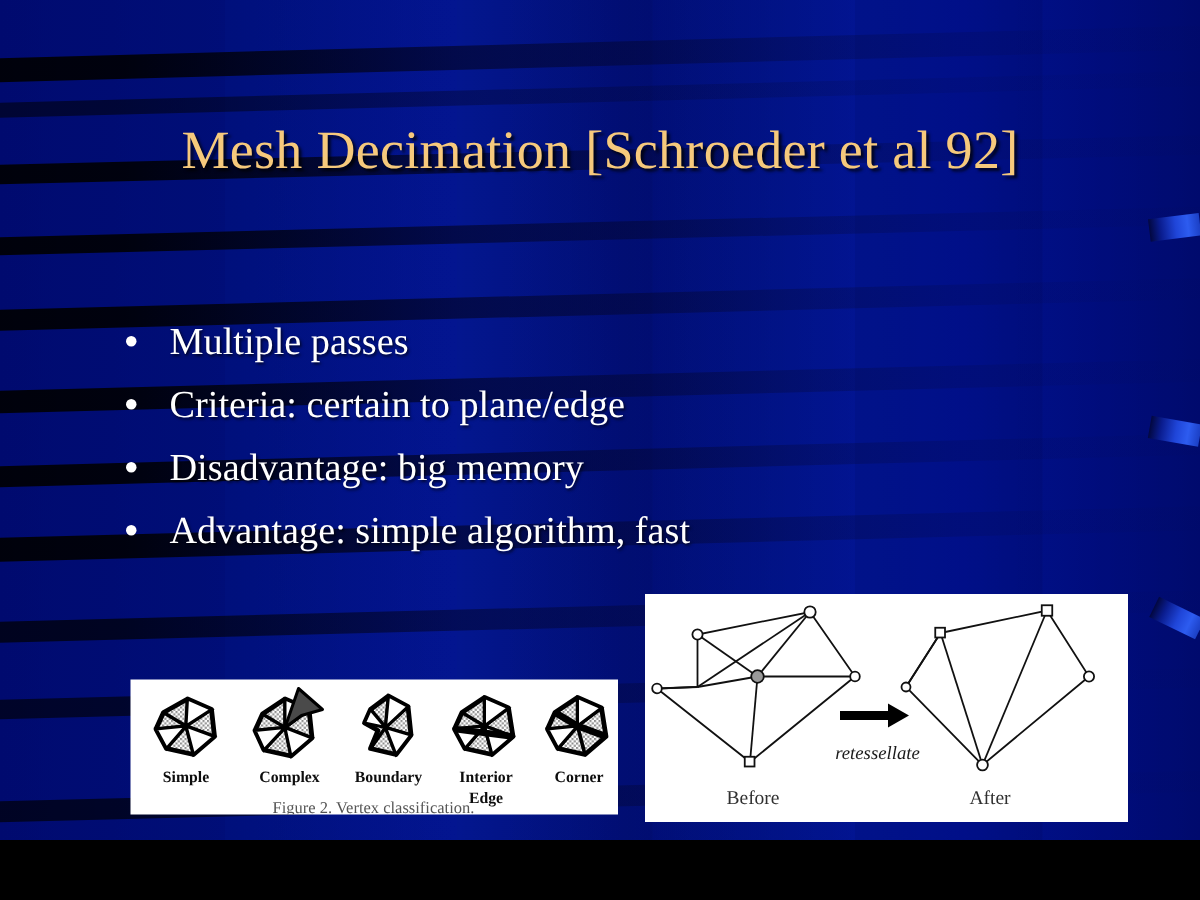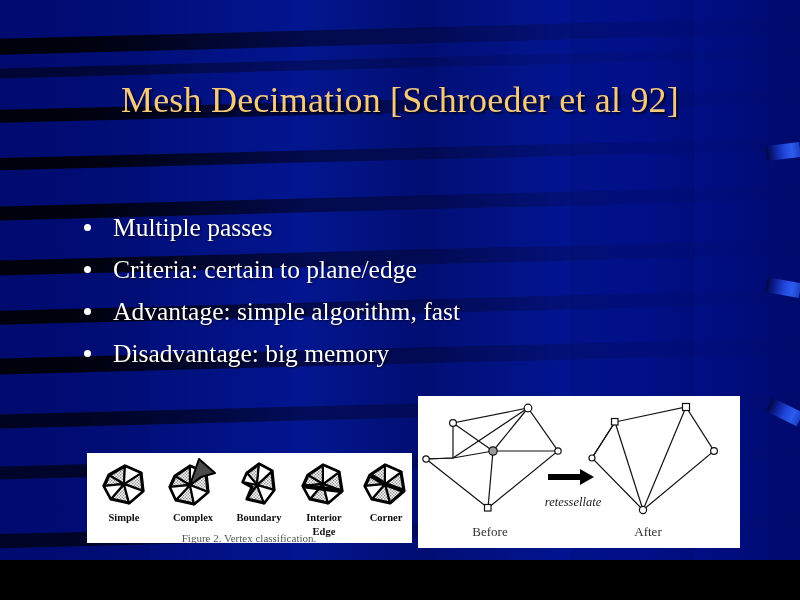--- a/index.html
+++ b/index.html
@@ -107,21 +107,21 @@
     background: #ffffff;
     overflow: hidden;
   }
   #fig-vertex-types {
     left: 87px;
     top: 453px;
     width: 325px;
     height: 90px;
   }
   #fig-retessellate {
-    left: 418px;
+    left: 430px;
     top: 396px;
     width: 322px;
     height: 152px;
   }
   .fig-svg { display: block; width: 100%; height: 100%; }
   .vt-label {
     font-family: "Liberation Serif", "DejaVu Serif", serif;
     font-size: 10.5px;
     font-weight: bold;
     fill: #0d0d0d;
@@ -184,25 +184,25 @@
     <div class="bullet-row">
       <span class="bullet-dot"></span>
       <span class="bullet-text">Multiple passes</span>
     </div>
     <div class="bullet-row">
       <span class="bullet-dot"></span>
       <span class="bullet-text">Criteria: certain to plane/edge</span>
     </div>
     <div class="bullet-row">
       <span class="bullet-dot"></span>
-      <span class="bullet-text">Advantage: simple algorithm, fast</span>
+      <span class="bullet-text">Disadvantage: big memory</span>
     </div>
     <div class="bullet-row">
       <span class="bullet-dot"></span>
-      <span class="bullet-text">Disadvantage: big memory</span>
+      <span class="bullet-text">Advantage: simple algorithm, fast</span>
     </div>
   </div>
 
   <div class="figure" id="fig-vertex-types">
     <svg class="fig-svg" viewBox="0 0 325 90" preserveAspectRatio="none">
       <defs>
         <pattern id="dots" width="3" height="3" patternUnits="userSpaceOnUse">
           <rect width="3" height="3" fill="#ffffff"></rect>
           <rect width="1.4" height="1.4" fill="#8d8d8d"></rect>
           <rect x="1.5" y="1.5" width="1.4" height="1.4" fill="#8d8d8d"></rect>

